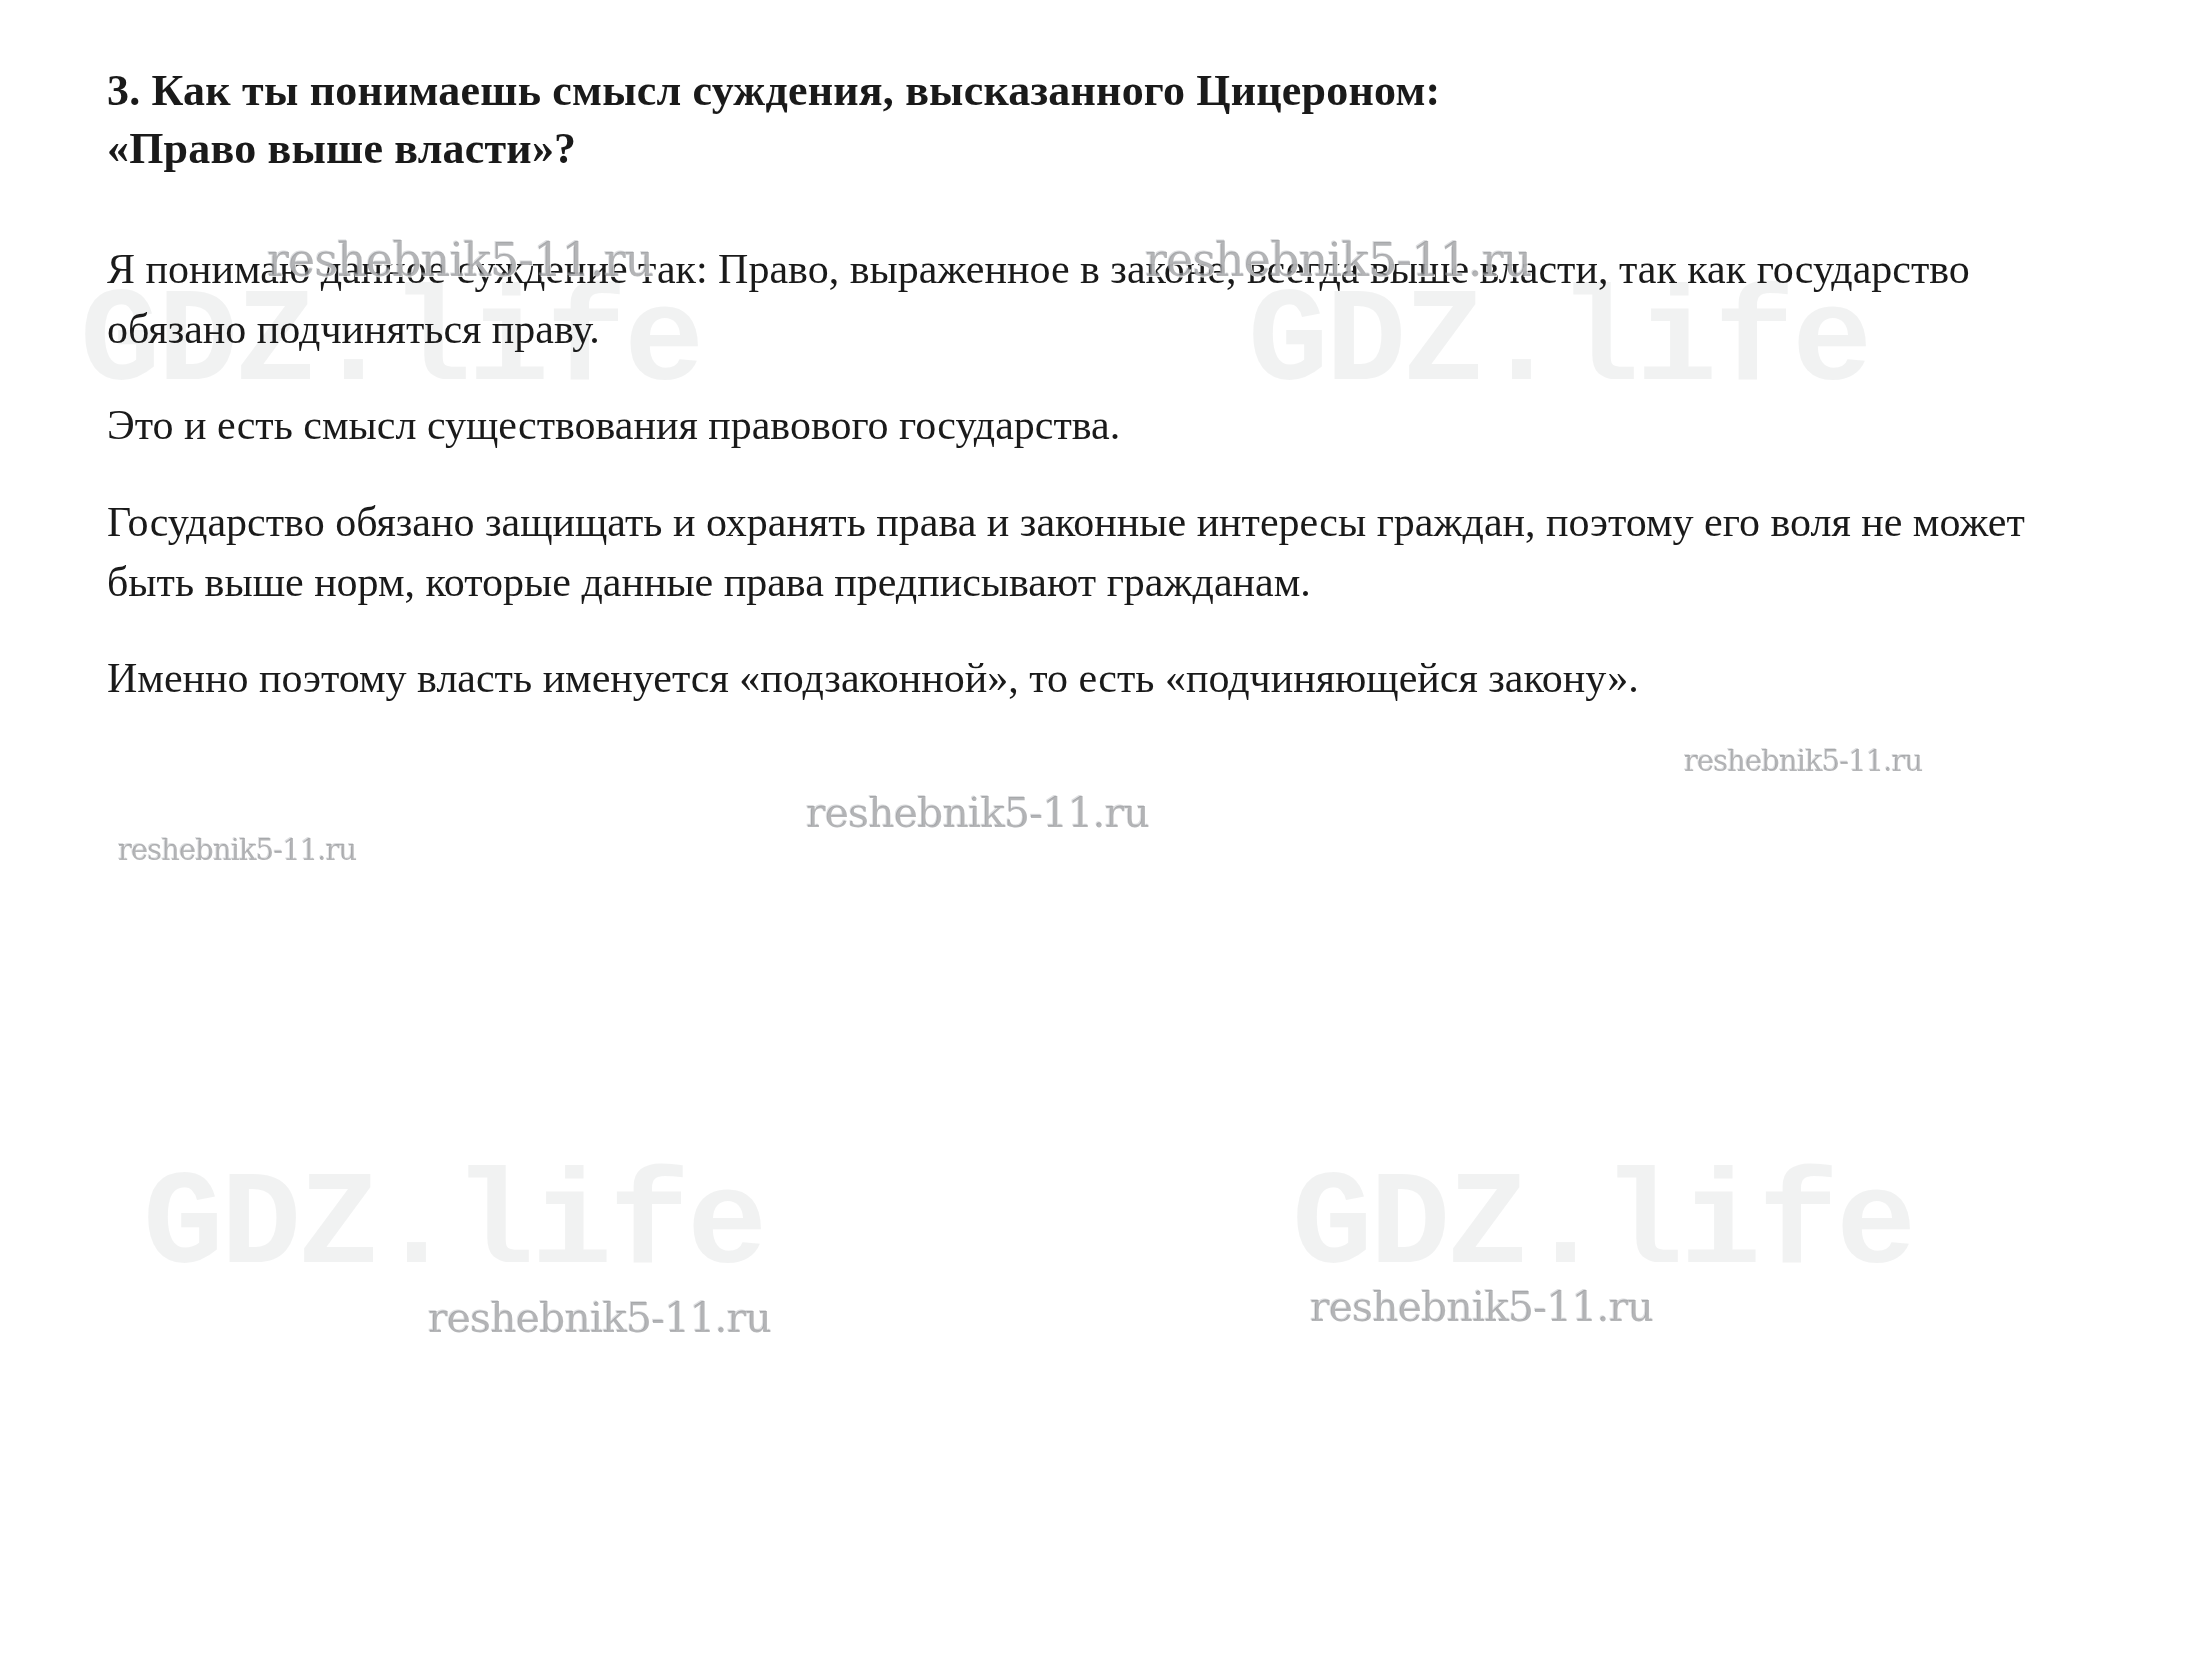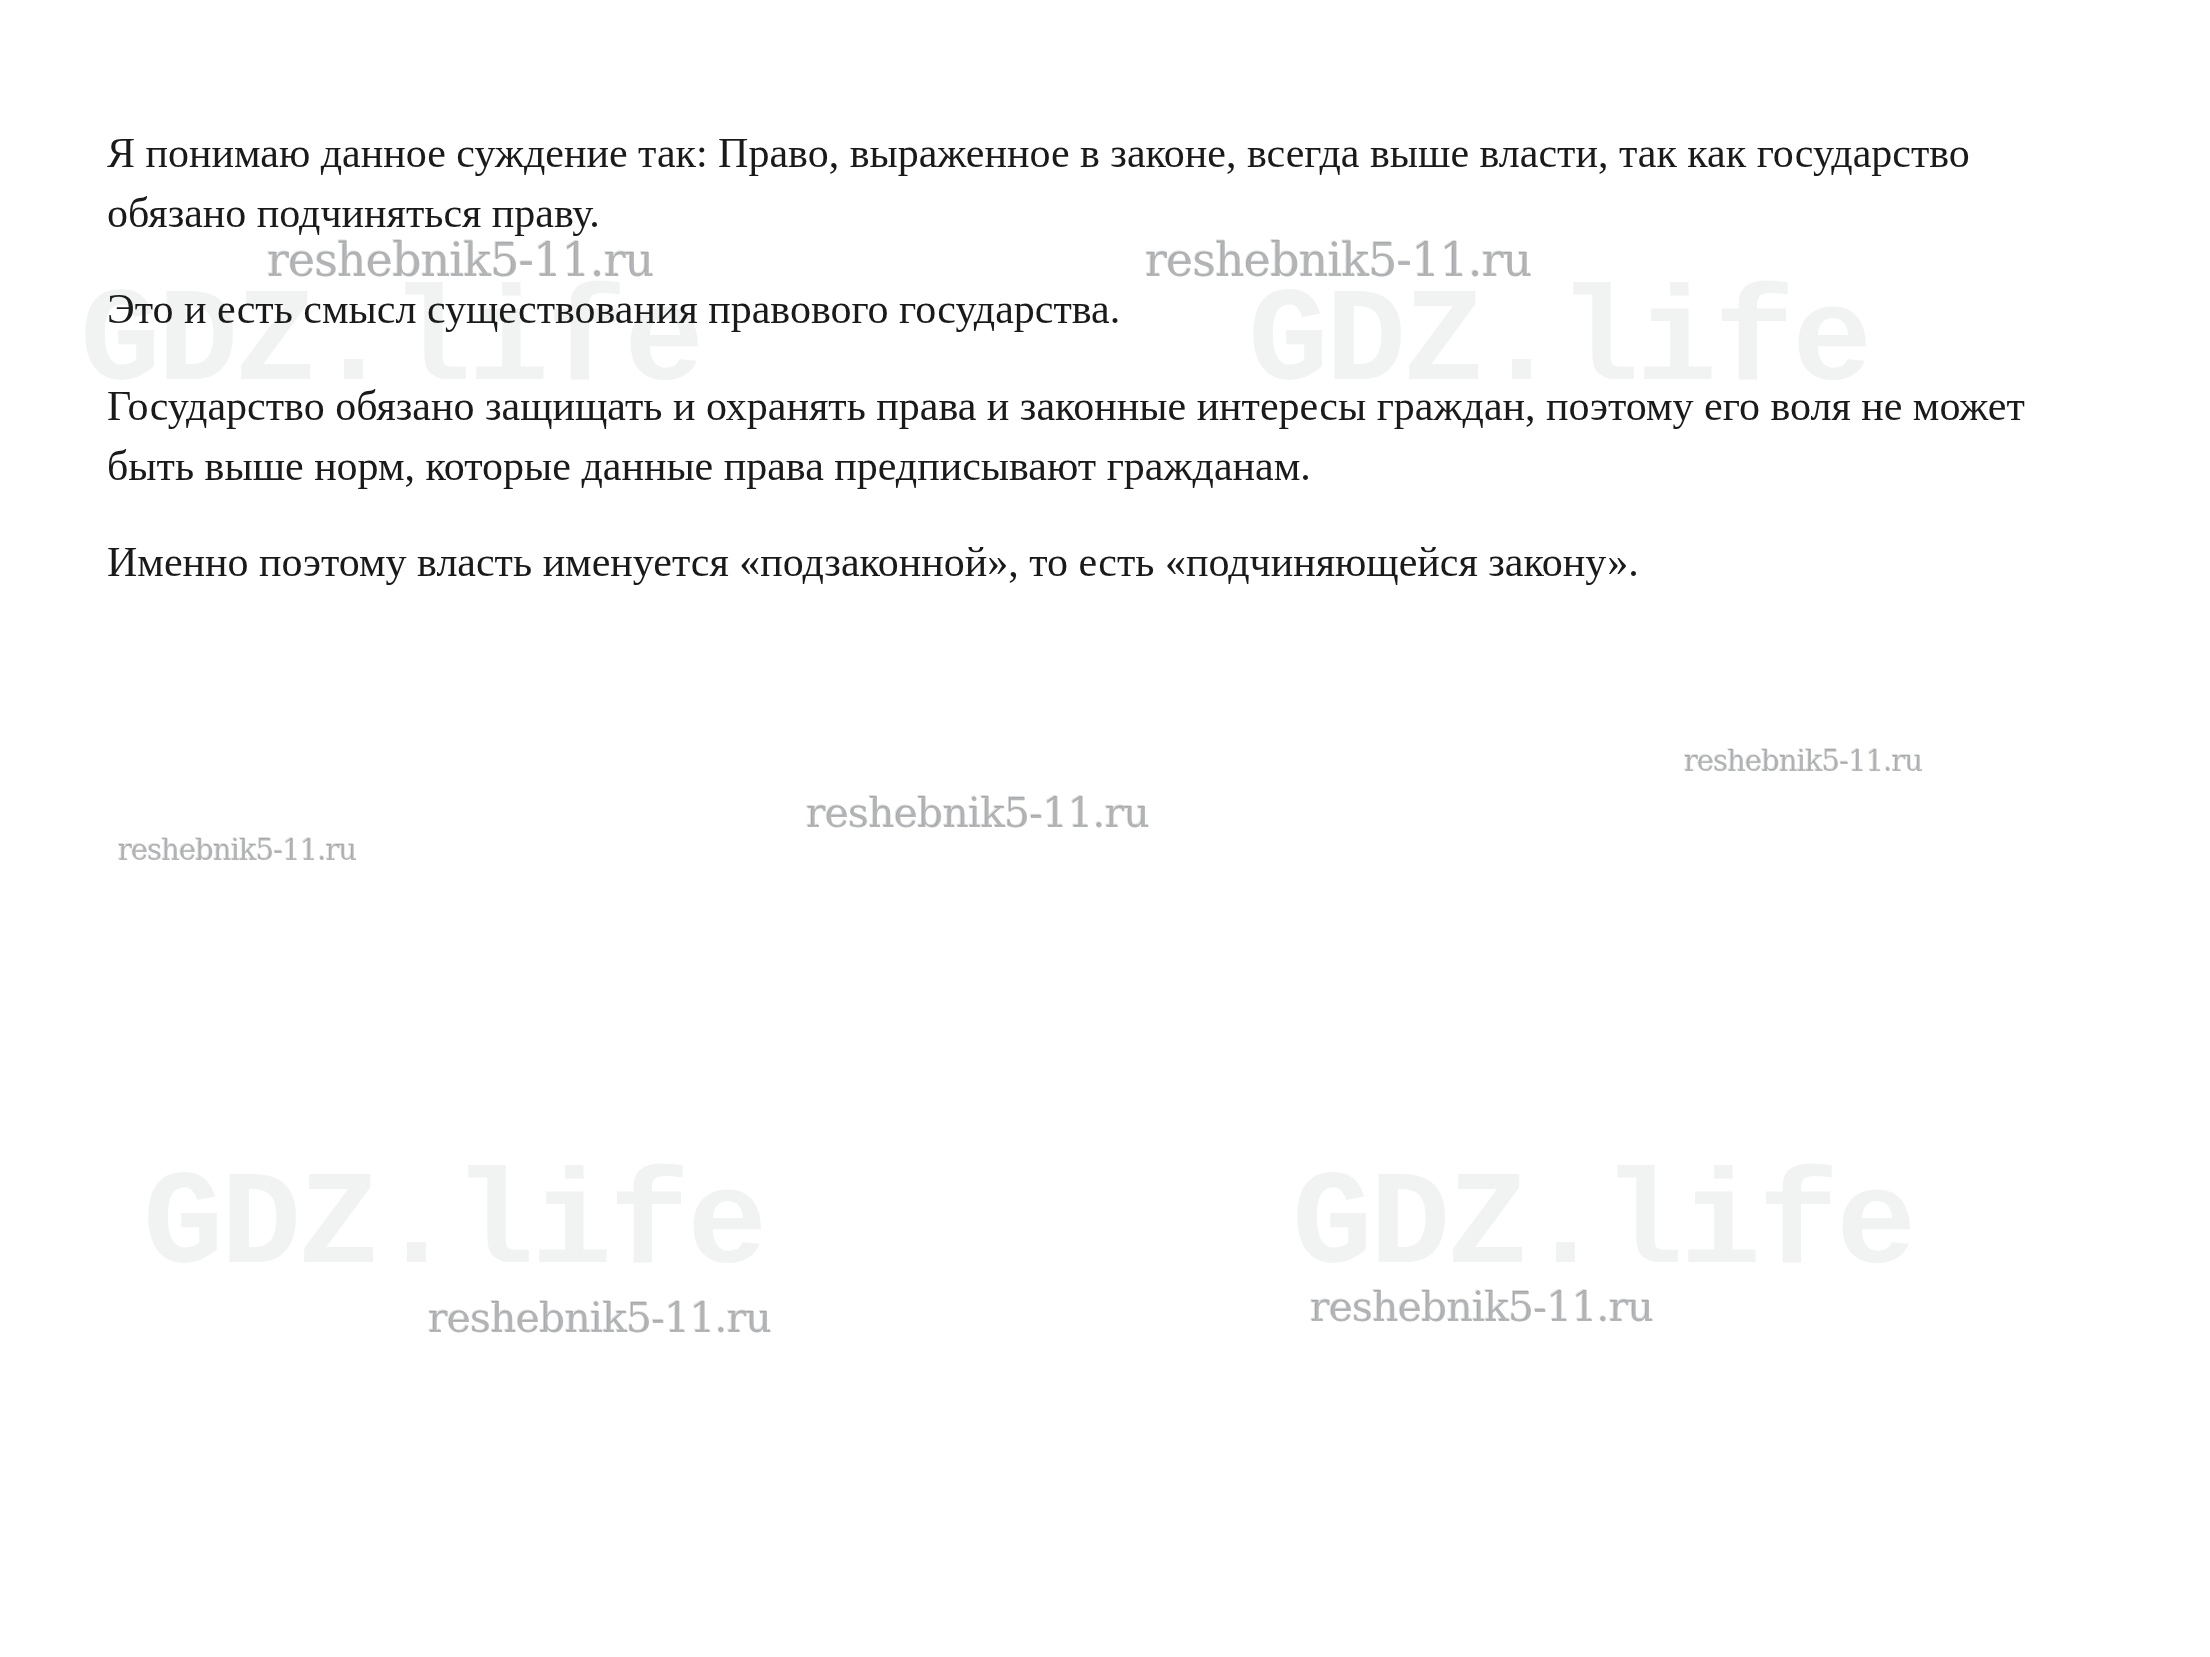--- a/index.html
+++ b/index.html
@@ -83,20 +83,24 @@
 
 <div id="page">
 
   <div class="wm-ghost" style="left:80px; top:267px;">GDZ.life</div>
   <div class="wm-ghost" style="left:1248px; top:267px;">GDZ.life</div>
   <div class="wm-ghost" style="left:143px; top:1150px;">GDZ.life</div>
   <div class="wm-ghost" style="left:1292px; top:1150px;">GDZ.life</div>
 
   <div class="content">
 
+    <h1 class="q-title">
+      <span> 3. Как ты понимаешь смысл суждения, высказанного Цицероном:</span><br>
+      <span>«Право выше власти»?</span>
+    </h1>
 
     <p class="para first">Я понимаю данное суждение так: Право, выраженное в законе, всегда выше власти, так как государство обязано подчиняться праву.</p>
 
     <p class="para">Это и есть смысл существования правового государства.</p>
 
     <p class="para">Государство обязано защищать и охранять права и законные интересы граждан, поэтому его воля не может быть выше норм, которые данные права предписывают гражданам.</p>
 
 
 
     <p class="para">Именно поэтому  власть именуется «подзаконной», то есть «подчиняющейся закону».</p>

